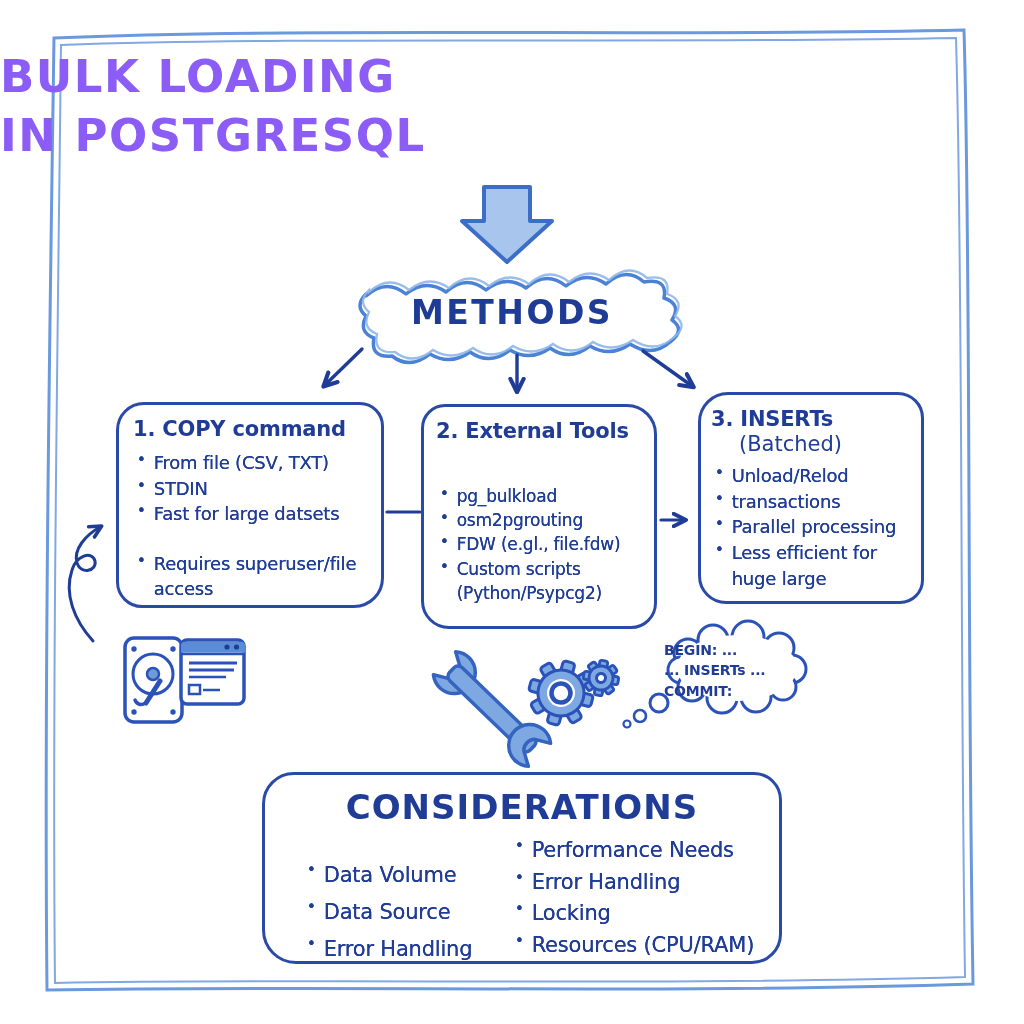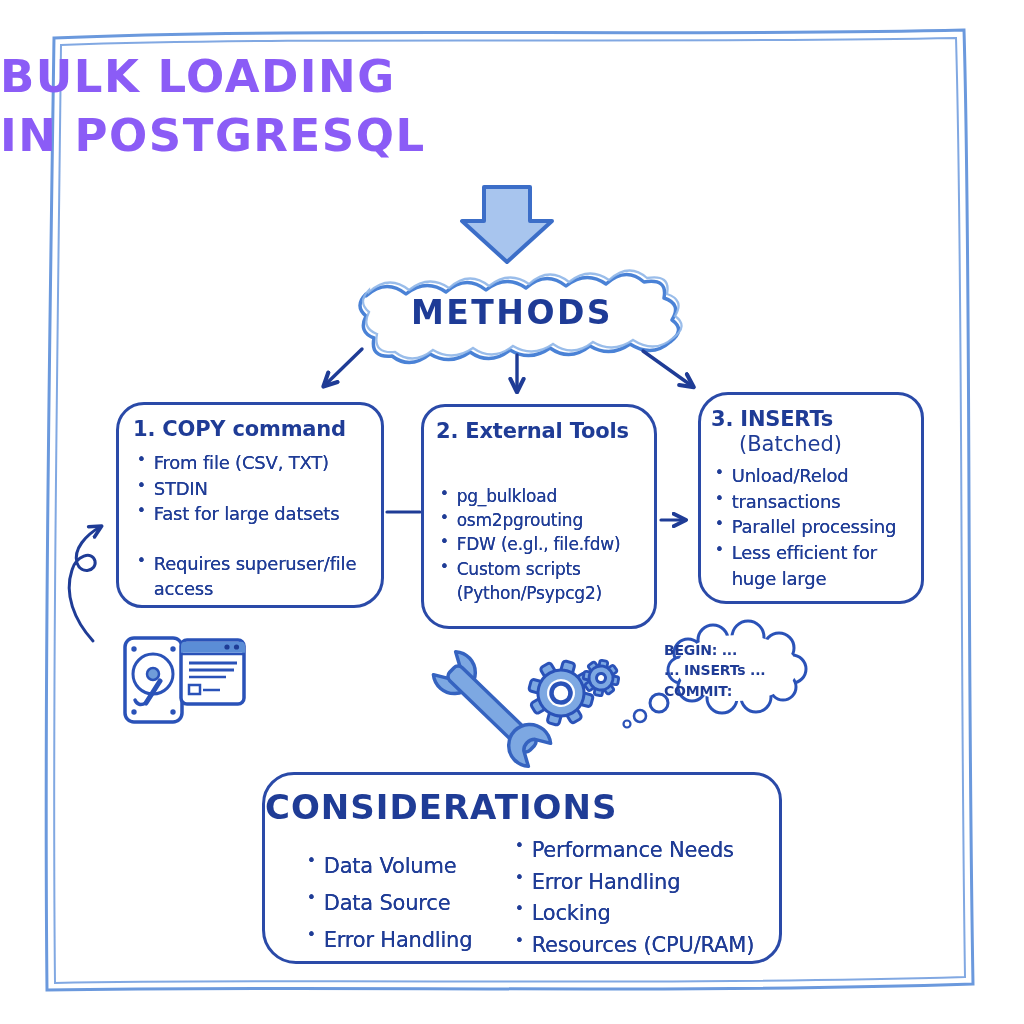--- a/index.html
+++ b/index.html
@@ -25,28 +25,28 @@
               white-space:nowrap;text-shadow:0 0 .5px currentColor;}
   .bullets li::before{content:"•";flex:0 0 auto;margin:0 8px 0 4px;font-size:15px;}
   .bullets li.wrap{white-space:normal;}
   li.gap{margin-top:24px;}
   #box2 .bullets{margin-top:40px;}
   #box2 .bullets li{font-size:17px;}
   #box3 .bullets{margin-top:6px;}
 
   #cons{left:262px;top:772px;width:520px;height:192px;border:3.5px solid #2a4aa8;
         border-radius:32px 28px 30px 34px;box-sizing:border-box;}
-  .ctitle{font-size:34px;font-weight:bold;letter-spacing:1px;margin-top:12px;}
+  .ctitle{text-align:center;font-size:34px;font-weight:bold;letter-spacing:1px;margin-top:12px;}
   .cons-cols{display:flex;margin-top:8px;}
   .col-left{margin-left:38px;width:208px;}
   .col-right{width:256px;}
   .cons-cols .bullets{margin-top:0;}
   .col-left .bullets li{font-size:21px;line-height:1.75;text-shadow:0 0 .6px currentColor;}
   .col-right .bullets li{font-size:21px;line-height:1.5;text-shadow:0 0 .6px currentColor;}
-  .col-left .bullets{margin-top:13px;}
+  .col-left .bullets{margin-top:22px;}
 
   #bubble-text{left:664px;top:640px;width:148px;font-size:14px;
                font-weight:bold;line-height:1.45;letter-spacing:-0.2px;}
 </style>
 </head>
 <body>
 
 <div id="canvas">
 
   <svg class="layer" width="1024" height="1024" viewBox="0 0 1024 1024">

